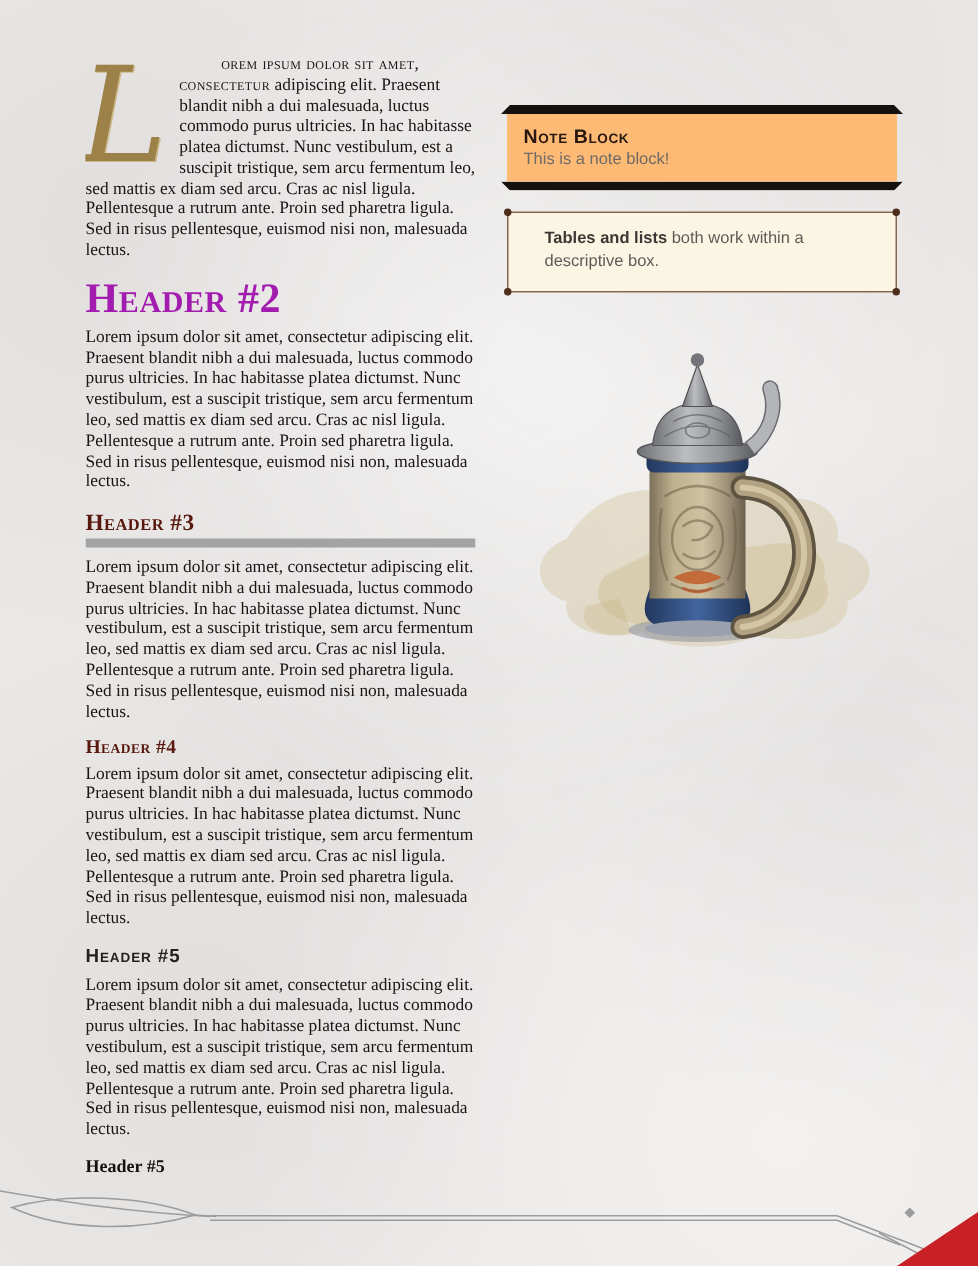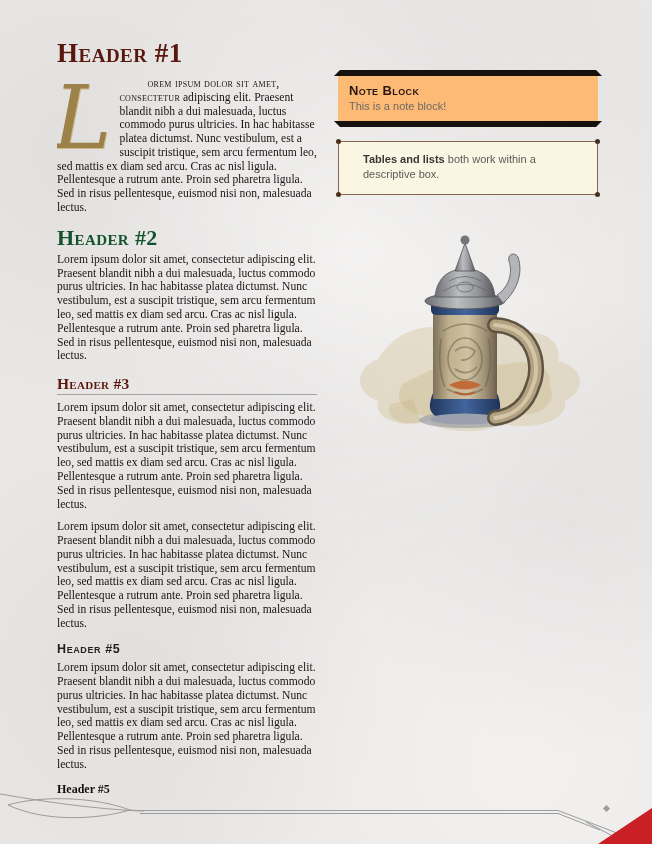--- a/index.html
+++ b/index.html
@@ -17,25 +17,25 @@
     font-family:"Liberation Serif",serif;
   }
   .col{position:absolute;}
   .col-left{left:57px;top:36px;width:260px;height:762px;overflow:hidden;}
   .col-right{left:338px;top:58px;width:260px;}
 
   .body-text{font-size:11.6px;line-height:1.19;color:#181414;margin:0 0 9px 0;}
 
   h1.hb1{font-variant:small-caps;font-weight:600;font-size:27px;line-height:1;
      color:#58180d;margin:4px 0 10px 0;letter-spacing:.5px;}
-  h2.hb2{font-variant:small-caps;font-weight:600;font-size:22px;line-height:1;
-     color:#14532d;margin:12px 0 4px 0;letter-spacing:.4px;}
+  h2.hb2{font-variant:small-caps;font-weight:600;font-size:28px;line-height:1;
+     color:#a21caf;margin:12px 0 4px 0;letter-spacing:.4px;}
   h3.hb3{font-variant:small-caps;font-weight:600;font-size:15.5px;line-height:1.1;
      color:#58180d;margin:12px 0 6px 0;letter-spacing:.3px;
-     border-bottom:1px solid #a3a3a3;padding-bottom:2px;}
+     border-bottom:6px solid #a3a3a3;padding-bottom:2px;}
   h4.hb4{font-variant:small-caps;font-weight:700;font-size:13px;line-height:1.1;
      color:#58180d;margin:10px 0 3px 0;letter-spacing:.3px;}
   h5.hb5{font-family:"Liberation Sans",sans-serif;font-variant:small-caps;
      font-weight:700;font-size:12.5px;line-height:1.1;color:#231f1d;
      margin:12px 0 5px 0;letter-spacing:.6px;}
   h6.hb6{font-size:12px;font-weight:700;color:#141211;margin:11px 0 1px 0;line-height:1.1;}
 
   .dropcap{float:left;font-family:"DejaVu Serif",serif;font-style:italic;
      font-size:88px;line-height:.8;color:#9c8149;margin:6px 8px 0 -4px;
      text-shadow:1px 1px 0 #cdb98c;}
@@ -66,32 +66,32 @@
   .desc-line2 b{color:#3a3734;}
 
   .stein-wrap{margin:24px auto 0 auto;width:250px;display:block;}
 
   .footer-deco{position:absolute;left:0;bottom:0;width:652px;height:64px;}
 </style>
 </head>
 <body>
 
 <div class="col col-left">
-  <h1 class="hb1">Header #1</h1>
 
   <p class="body-text">
     <span class="dropcap">L</span><span class="lead-sc">orem ipsum dolor sit amet, consectetur</span><span> adipiscing elit. Praesent blandit nibh a dui malesuada, luctus commodo purus ultricies. In hac habitasse platea dictumst. Nunc vestibulum, est a suscipit tristique, sem arcu fermentum leo, sed mattis ex diam sed arcu. Cras ac nisl ligula. Pellentesque a rutrum ante. Proin sed pharetra ligula. Sed in risus pellentesque, euismod nisi non, malesuada lectus.</span>
   </p>
 
   <h2 class="hb2">Header #2</h2>
   <p class="body-text">Lorem ipsum dolor sit amet, consectetur adipiscing elit. Praesent blandit nibh a dui malesuada, luctus commodo purus ultricies. In hac habitasse platea dictumst. Nunc vestibulum, est a suscipit tristique, sem arcu fermentum leo, sed mattis ex diam sed arcu. Cras ac nisl ligula. Pellentesque a rutrum ante. Proin sed pharetra ligula. Sed in risus pellentesque, euismod nisi non, malesuada lectus.</p>
 
   <h3 class="hb3">Header #3</h3>
   <p class="body-text">Lorem ipsum dolor sit amet, consectetur adipiscing elit. Praesent blandit nibh a dui malesuada, luctus commodo purus ultricies. In hac habitasse platea dictumst. Nunc vestibulum, est a suscipit tristique, sem arcu fermentum leo, sed mattis ex diam sed arcu. Cras ac nisl ligula. Pellentesque a rutrum ante. Proin sed pharetra ligula. Sed in risus pellentesque, euismod nisi non, malesuada lectus.</p>
 
+  <h4 class="hb4">Header #4</h4>
   <p class="body-text">Lorem ipsum dolor sit amet, consectetur adipiscing elit. Praesent blandit nibh a dui malesuada, luctus commodo purus ultricies. In hac habitasse platea dictumst. Nunc vestibulum, est a suscipit tristique, sem arcu fermentum leo, sed mattis ex diam sed arcu. Cras ac nisl ligula. Pellentesque a rutrum ante. Proin sed pharetra ligula. Sed in risus pellentesque, euismod nisi non, malesuada lectus.</p>
 
   <h5 class="hb5">Header #5</h5>
   <p class="body-text">Lorem ipsum dolor sit amet, consectetur adipiscing elit. Praesent blandit nibh a dui malesuada, luctus commodo purus ultricies. In hac habitasse platea dictumst. Nunc vestibulum, est a suscipit tristique, sem arcu fermentum leo, sed mattis ex diam sed arcu. Cras ac nisl ligula. Pellentesque a rutrum ante. Proin sed pharetra ligula. Sed in risus pellentesque, euismod nisi non, malesuada lectus.</p>
 
   <h6 class="hb6">Header #5</h6>
 
 </div>
 
 <div class="col col-right">

